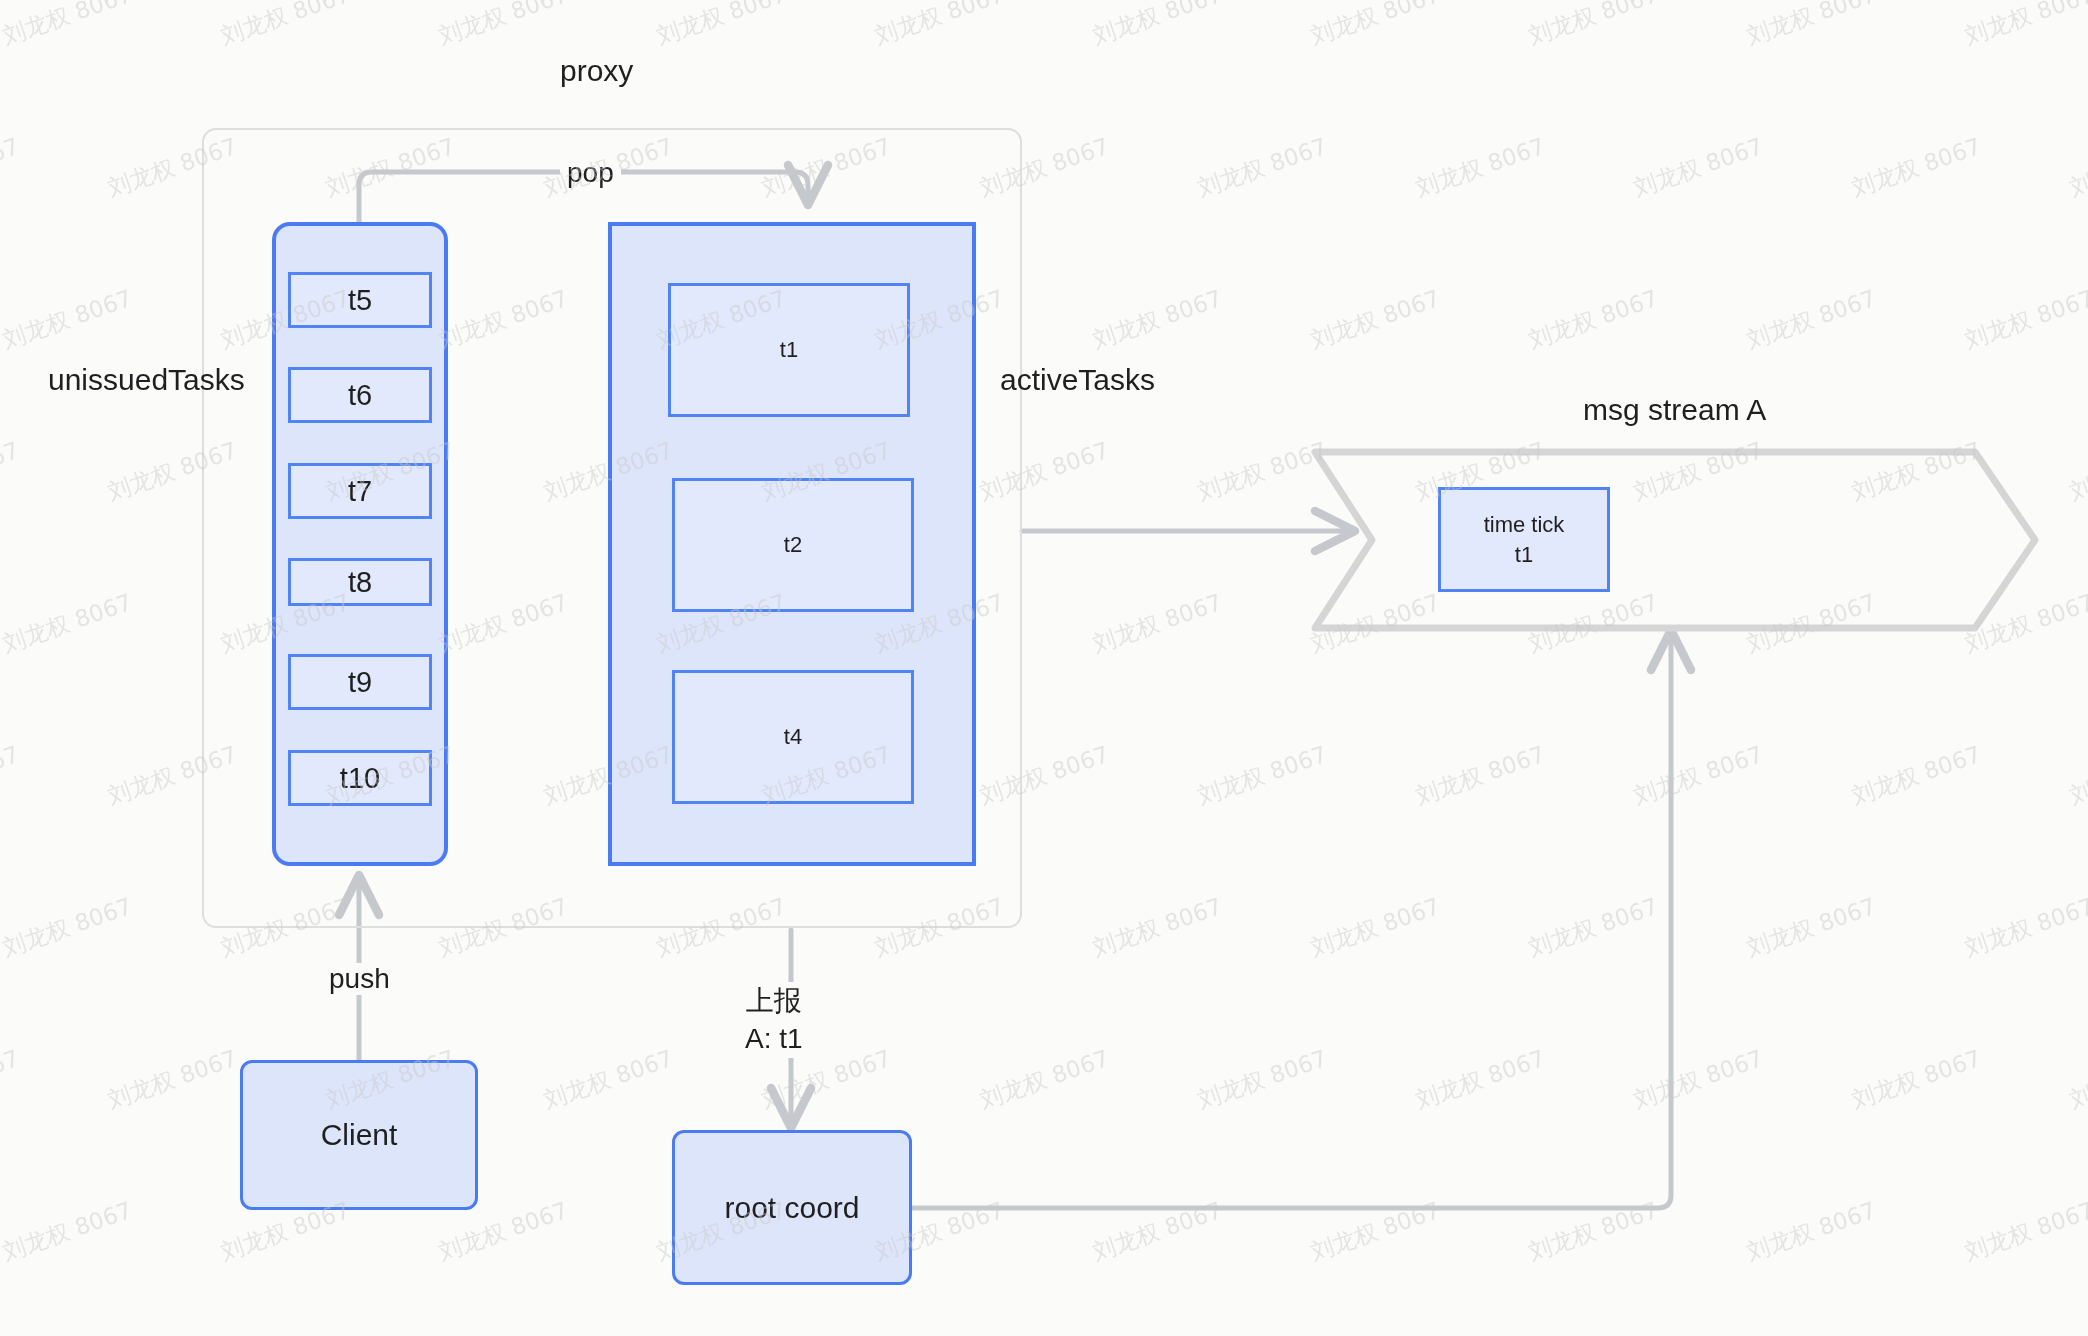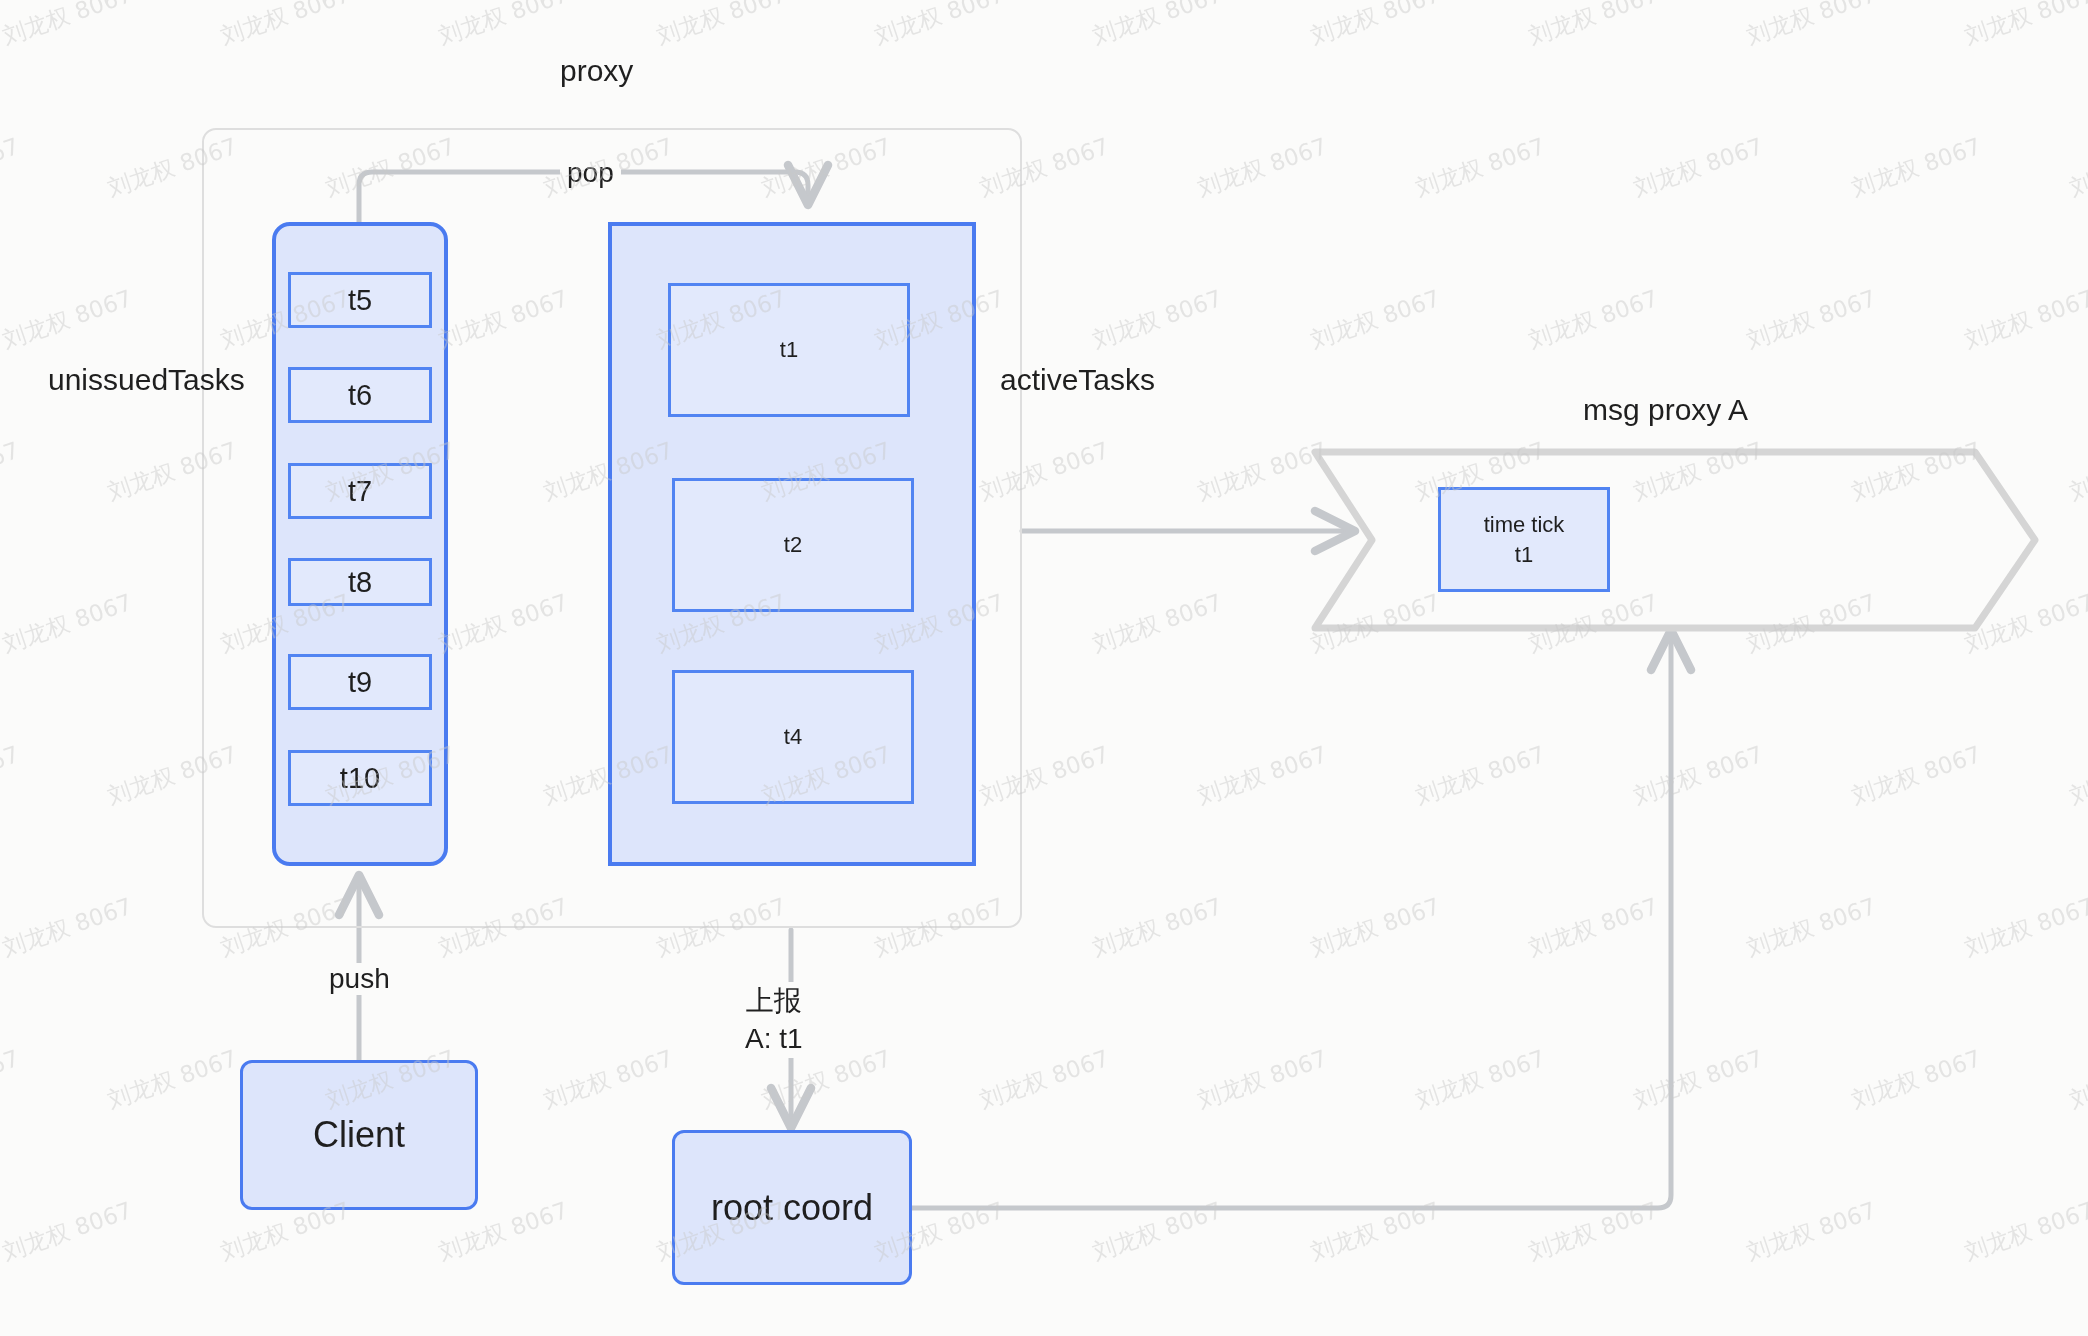--- a/index.html
+++ b/index.html
@@ -65,21 +65,21 @@
   }
   .cell-sm{font-size:29px;}
   .cell-lg{font-size:22px;}
   .cell-multi{flex-direction:column;line-height:1.32;}
 
   .rnode{
     border:3px solid #4a7bf0;
     border-radius:12px;
     background:#dde5fb;
     display:flex;align-items:center;justify-content:center;
-    font-size:36px;color:#1f1f1f;
+    font-size:30px;color:#1f1f1f;
     box-sizing:border-box;
   }
 
   .edge-label{
     position:absolute;z-index:4;
     background:#fbfbfa;
     font-size:28px;color:#1f1f1f;
     text-align:center;white-space:nowrap;
     padding:0 7px;
   }
@@ -126,21 +126,21 @@
   <div class="cell cell-sm" style="left:288px;top:750px;width:144px;height:56px;">t10</div>
 
   <div class="label lbl-30" style="left:1000px;top:363px;">activeTasks</div>
 
   <div class="node panel" style="left:608px;top:222px;width:368px;height:644px;"></div>
 
   <div class="cell cell-lg" style="left:668px;top:283px;width:242px;height:134px;">t1</div>
   <div class="cell cell-lg" style="left:672px;top:478px;width:242px;height:134px;">t2</div>
   <div class="cell cell-lg" style="left:672px;top:670px;width:242px;height:134px;">t4</div>
 
-  <div class="label lbl-30" style="left:1583px;top:393px;">msg proxy A</div>
+  <div class="label lbl-30" style="left:1583px;top:393px;">msg stream A</div>
 
   <div class="cell cell-lg cell-multi" style="left:1438px;top:487px;width:172px;height:105px;">
     <span>time tick</span>
     <span>t1</span>
   </div>
 
 
   <div class="node rnode" style="left:240px;top:1060px;width:238px;height:150px;">Client</div>
 
   <div class="node rnode" style="left:672px;top:1130px;width:240px;height:155px;">root coord</div>

